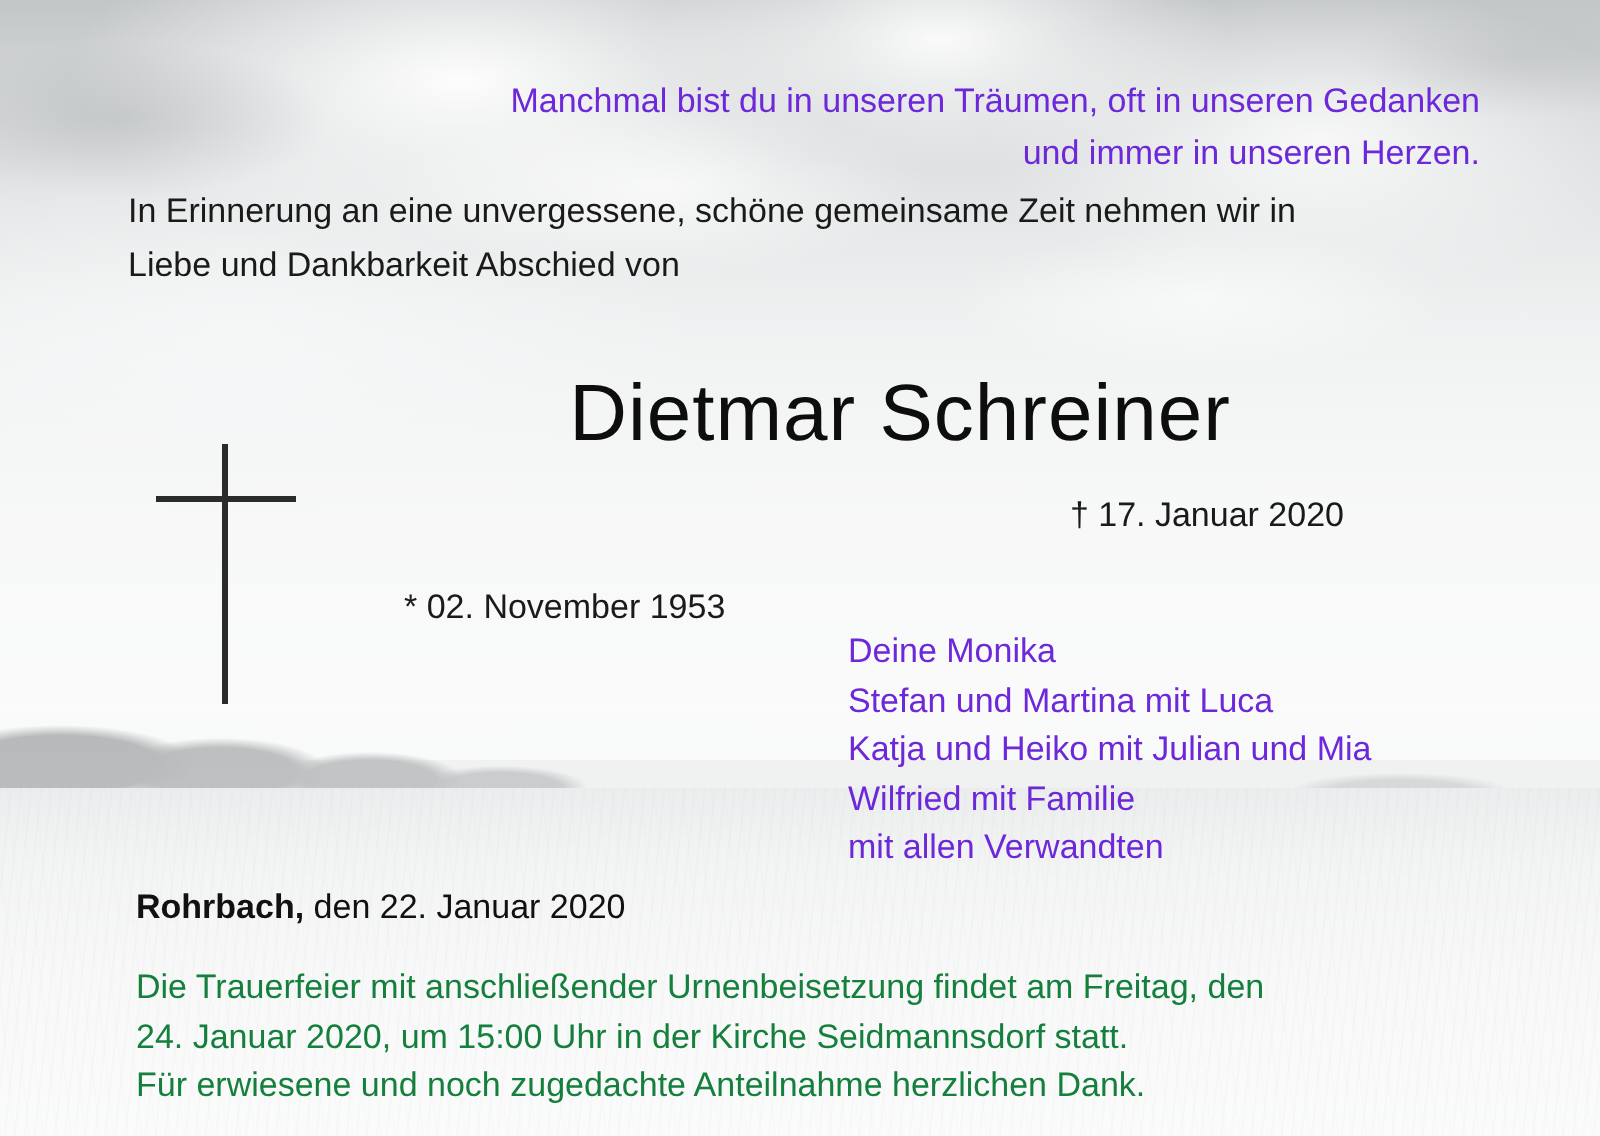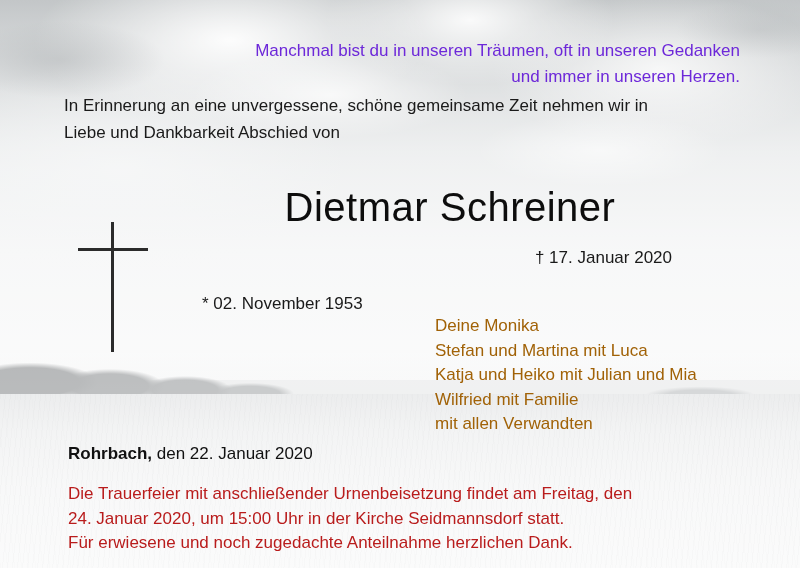--- a/index.html
+++ b/index.html
@@ -145,41 +145,40 @@
   }
   .dates .birth { padding-left: 22px; margin-top: 46px; }
   .dates .death { padding-right: 48px; }
   .family {
     position: absolute;
     left: 424px;
     top: 314px;
     width: 340px;
     font-size: 17px;
     line-height: 24.5px;
-    color: #a16207;
-    margin-left: 11px;
+    color: #6d28d9;
   }
   .family .line { display: block; }
   .place-line {
     position: absolute;
     left: 68px;
     top: 442px;
     font-size: 17px;
     line-height: 24px;
     color: #111111;
   }
   .place-line .place { font-weight: bold; }
   .notice {
     position: absolute;
     left: 68px;
     top: 482px;
     width: 700px;
     font-size: 17px;
     line-height: 24.5px;
-    color: #b91c1c;
+    color: #15803d;
   }
   .notice .line { display: block; }
 </style>
 </head>
 <body>
 
 <div id="obituary">
 
   <div class="bg-sky"></div>
   <div class="bg-sky-clouds"></div>

